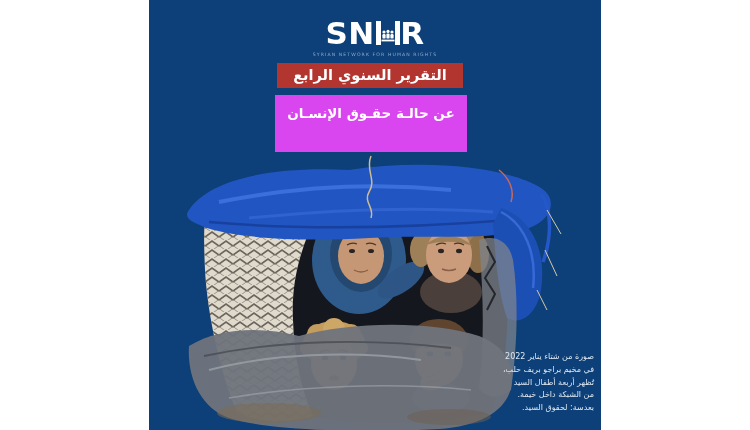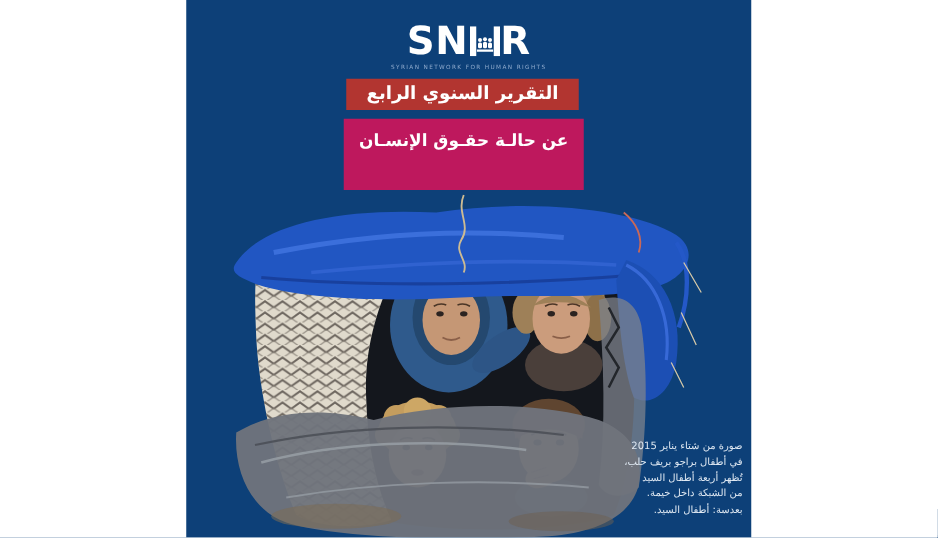--- a/index.html
+++ b/index.html
@@ -34,21 +34,21 @@
   .red-banner {
     position: absolute; left: 128px; top: 63px; width: 186px; height: 25px;
     background: #b23530;
     color: #ffffff; font-size: 14.5px; font-weight: bold;
     text-align: center; line-height: 25px; direction: rtl;
   }
 
   
   .blue-banner {
     position: absolute; left: 126px; top: 95px; width: 192px; height: 57px;
-    background: #be185d;
+    background: #d946ef;
     color: #ffffff; font-weight: bold; font-size: 13.5px;
     text-align: center; direction: rtl;
     padding-top: 8px; line-height: 21px;
   }
 
   
   .photo-svg { position: absolute; left: 0; top: 150px; width: 452px; height: 280px; }
 
   
   .caption {
@@ -180,21 +180,21 @@
         <path d="M40,196 C70,178 110,176 150,186 C200,172 280,170 330,186 C356,196 366,214 362,238 C356,262 330,276 290,279 C220,283 120,281 80,268 C52,258 38,228 40,196 Z" fill="#6f747c" opacity="0.96"></path>
         <path d="M60,220 C120,204 200,200 272,210" stroke="#9aa1a8" stroke-width="2" fill="none" opacity="0.8"></path>
         <path d="M80,248 C150,236 240,232 322,240" stroke="#9aa1a8" stroke-width="1.6" fill="none" opacity="0.7"></path>
         <path d="M55,206 C130,190 220,188 302,198" stroke="#474b52" stroke-width="1.8" fill="none" opacity="0.8"></path>
         <ellipse cx="120" cy="263" rx="52" ry="10" fill="#7b6c54" opacity="0.55"></ellipse>
         <ellipse cx="300" cy="267" rx="42" ry="8" fill="#6d6050" opacity="0.5"></ellipse>
       </g>
     </svg>
 
     <div class="caption">
-      <div>صورة من شتاء يناير 2015</div>
-      <div>في أطفال براجو بريف حلب،</div>
+      <div>صورة من شتاء يناير 2022</div>
+      <div>في مخيم براجو بريف حلب،</div>
       <div>تُظهر أربعة أطفال السيد</div>
       <div>من الشبكة داخل خيمة.</div>
-      <div>بعدسة: أطفال السيد.</div>
+      <div>بعدسة: لحقوق السيد.</div>
     </div>
 
   </div>
 </div>
 
 </body></html>

